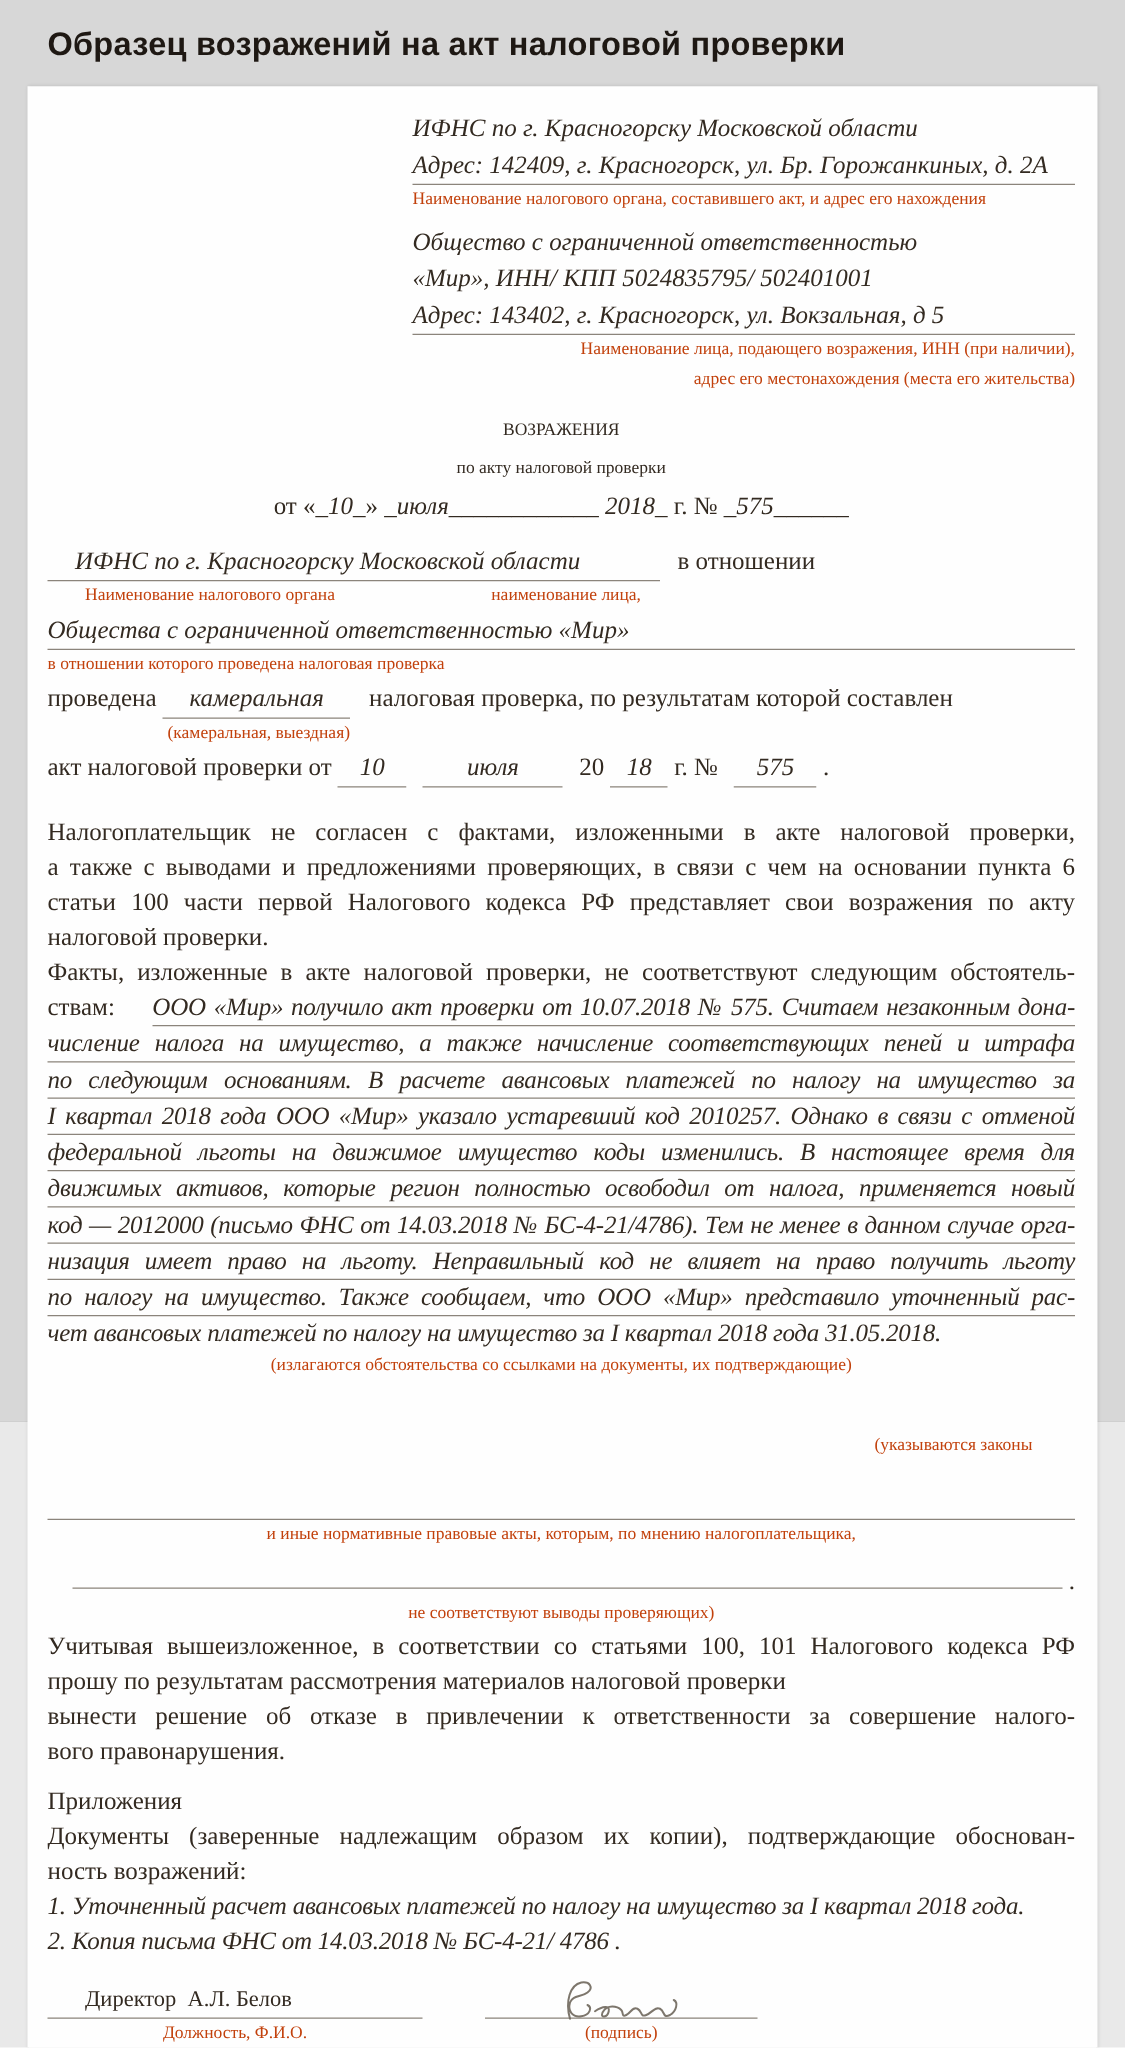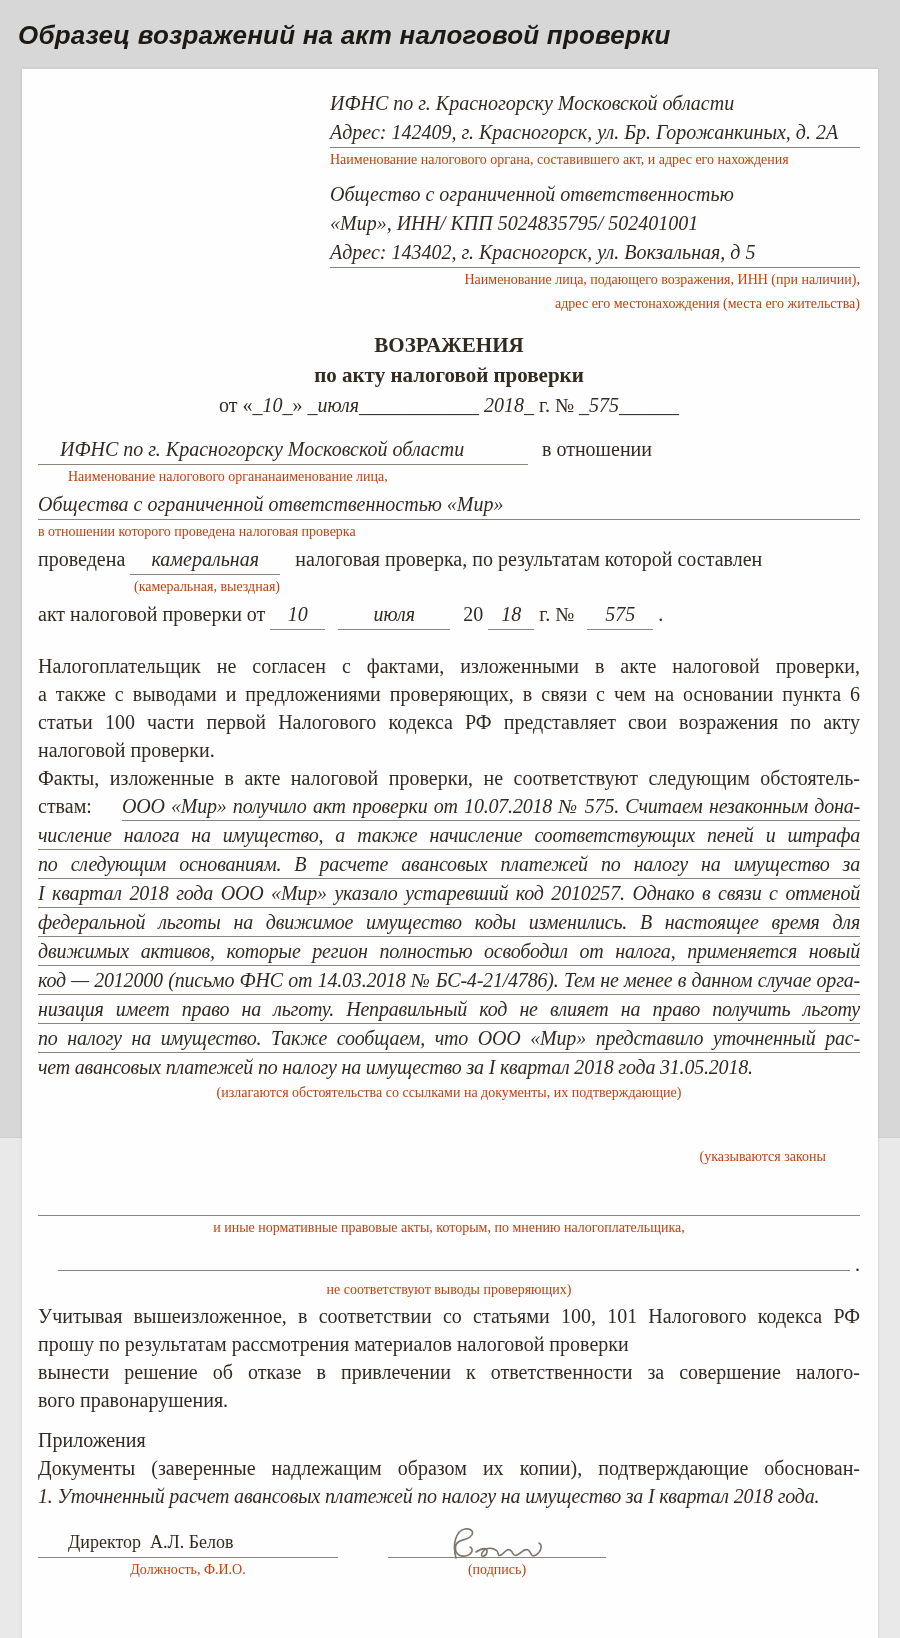--- a/index.html
+++ b/index.html
@@ -2,21 +2,21 @@
 <html lang="ru"><head>
 <meta charset="utf-8">
 <style>
   html,body{margin:0;padding:0;}
   body{
     width:900px;height:1638px;overflow:hidden;position:relative;
     background-image:linear-gradient(to bottom,#d7d7d7 0px,#d7d7d7 1137px,#cfcfcf 1137px,#cfcfcf 1138px,#e9e9e9 1138px,#e9e9e9 1638px);
     background-repeat:no-repeat;
     font-family:"Liberation Serif",serif;color:#332a21;
   }
-  .titlebar{padding:20px 0 14px 18px;font-style:italic;}
+  .titlebar{padding:20px 0 14px 38px;}
   .titlebar h1{
     margin:0;font-family:"Liberation Sans",sans-serif;font-weight:700;
     font-size:26px;line-height:30px;color:#1e1813;letter-spacing:0.2px;
   }
   .page{
     position:absolute;left:22px;top:69px;width:856px;height:1581px;
     background:#fefefe;box-sizing:border-box;
     padding:20px 18px 30px 16px;box-shadow:0 0 3px rgba(0,0,0,.12);
   }
   .keep-sp{white-space:pre-wrap;}
@@ -27,21 +27,21 @@
   .rule{border-bottom:1px solid #8b847b;}
   .jl{text-align:justify;text-align-last:justify;}
   .fill-lines > div{
     font-size:20px;line-height:28px;font-style:italic;letter-spacing:-0.2px;
     border-bottom:1px solid #8b847b;text-align:justify;text-align-last:justify;
   }
   .plain-lines > div{font-size:20px;line-height:28px;}
   .hdr-block{margin-left:292px;}
   .hdr-block .line{font-size:20px;line-height:29px;}
   .doc-heading{text-align:center;margin-top:14px;}
-  .doc-heading .b{font-weight:700;font-size:21px;line-height:30px;}
+  .doc-heading .b{font-weight:400;font-size:14px;line-height:30px;}
   .doc-heading .dt{font-size:20px;line-height:30px;}
   .flexrow{display:flex;align-items:baseline;}
   .grow{flex:1;margin-left:20px;}
   .nowrap{white-space:nowrap;}
   .seg{display:inline-block;text-align:center;border-bottom:1px solid #8b847b;}
   .center{text-align:center;}
   .right{text-align:right;}
   .sig-row{display:flex;margin-top:16px;}
   .sig-col-left{width:300px;}
   .sig-col-right{width:218px;margin-left:50px;}
@@ -76,21 +76,21 @@
     <div class="dt"><span>от «</span><span class="it">_10_</span><span>» </span><span class="it">_июля____________</span><span class="it"> 2018_</span><span> г. № </span><span class="it">_575______</span></div>
   </div>
 
   <div style="margin-top:14px">
     <div class="flexrow line30">
       <span class="it rule nowrap" style="flex:0 0 490px;padding-left:22px;box-sizing:border-box">ИФНС по г. Красногорску Московской области</span>
       <span class="nowrap" style="margin-left:14px">в отношении</span>
     </div>
     <div class="flexrow cap">
       <span style="margin-left:30px">Наименование налогового органа</span>
-      <span style="">наименование лица,</span>
+      <span style="margin-left:125px">наименование лица,</span>
     </div>
     <div class="line30 it rule">Общества с ограниченной ответственностью «Мир»</div>
     <div class="cap">в отношении которого проведена налоговая проверка</div>
     <div class="line30">
       <span>проведена</span>
       <span class="seg it" style="width:150px">камеральная</span>
       <span style="margin-left:10px">налоговая проверка, по результатам которой составлен</span>
     </div>
     <div class="cap" style="padding-left:96px">(камеральная, выездная)</div>
     <div class="line30">
@@ -146,22 +146,24 @@
   <div>
     <div class="line jl">Учитывая вышеизложенное, в соответствии со статьями 100, 101 Налогового кодекса РФ</div>
     <div class="line">прошу по результатам рассмотрения материалов налоговой проверки</div>
     <div class="line jl">вынести решение об отказе в привлечении к ответственности за совершение налого-</div>
     <div class="line">вого правонарушения.</div>
   </div>
 
   <div style="margin-top:12px">
     <div class="line">Приложения</div>
     <div class="line jl">Документы (заверенные надлежащим образом их копии), подтверждающие обоснован-</div>
+    <div class="line">ность возражений:</div>
     <div class="plain-lines it" style="letter-spacing:-0.2px">
         <div>1. Уточненный расчет авансовых платежей по налогу на имущество за I квартал 2018 года.</div>
+        <div>2. Копия письма ФНС от 14.03.2018 № БС-4-21/ 4786 .</div>
       </div>
   </div>
 
   <div class="sig-row">
     <div class="sig-col-left">
       <div class="sig-line">
         <div class="pos keep-sp">Директор  А.Л. Белов</div>
       </div>
       <div class="cap center">Должность, Ф.И.О.</div>
     </div>

